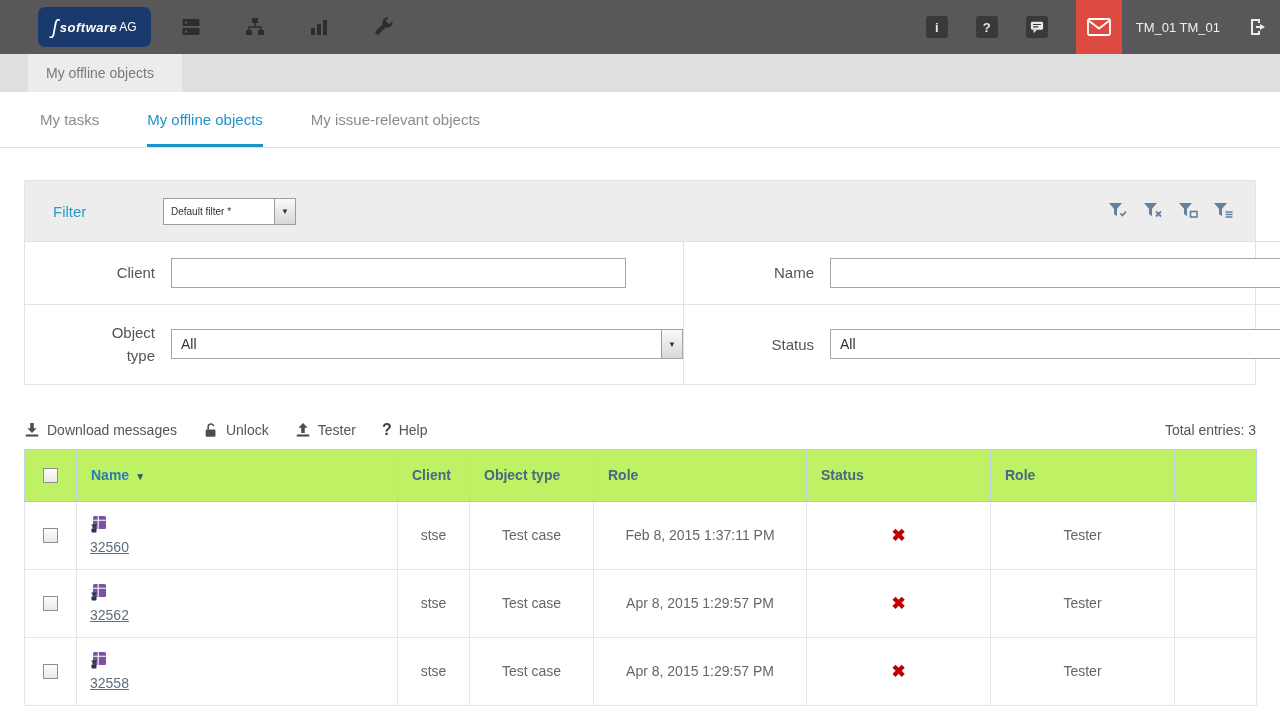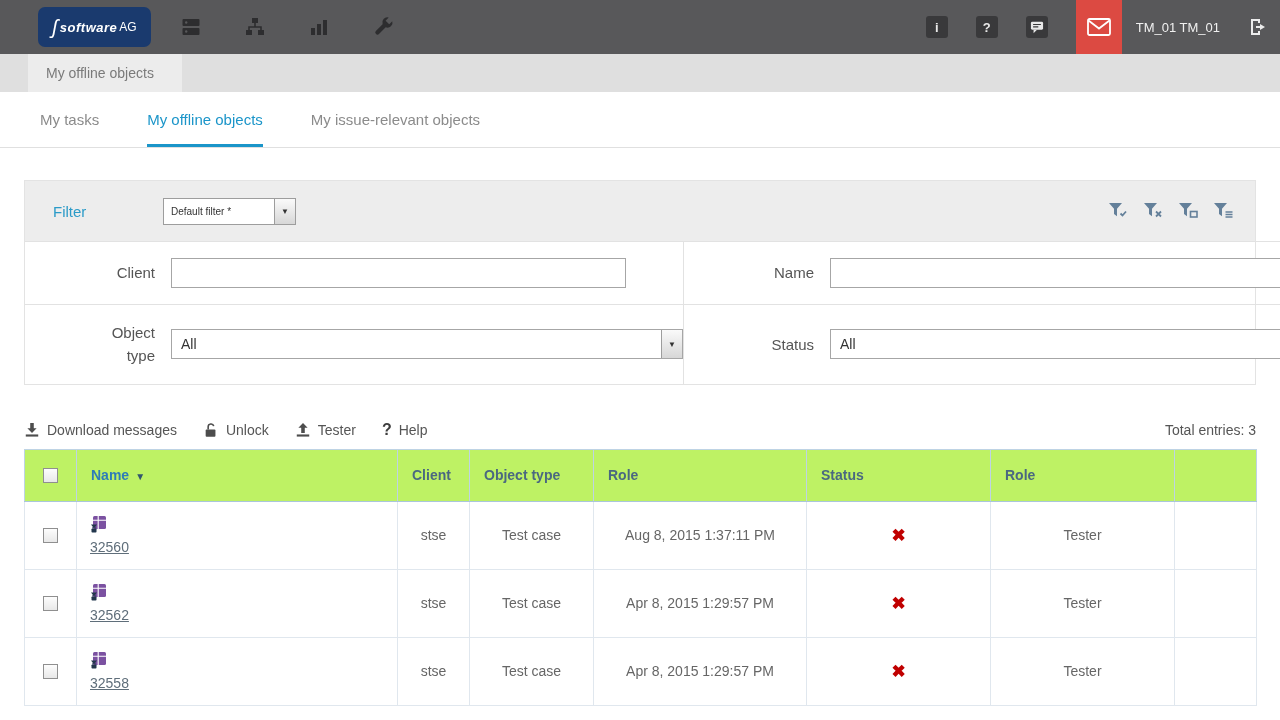--- a/index.html
+++ b/index.html
@@ -286,21 +286,21 @@
                 <path d="M3 5.3h13M8.2 1v13" stroke="#fff" stroke-width="1.1"></path>
                 <path d="M1 9.5h6l-3 3.8z" fill="#23374d"></path>
                 <rect x="1.5" y="13.5" width="5" height="4" rx="0.8" fill="#23374d"></rect>
                 <path d="M2.8 13.5v-1a1.2 1.2 0 0 1 2.4 0v1" fill="none" stroke="#23374d" stroke-width="1"></path>
               </svg>
             <a class="obj-link">32560</a>
           </span>
         </td>
         <td>stse</td>
         <td>Test case</td>
-        <td>Aug 8, 2015 1:37:11 PM</td>
+        <td>Feb 8, 2015 1:37:11 PM</td>
         <td><span class="status-x">✖</span></td>
         <td>Tester</td>
         <td></td>
       </tr>
       <tr>
         <td><span class="cb"></span></td>
         <td class="c-name">
           <span class="name-wrap">
             <svg width="18" height="18" viewBox="0 0 18 18">
                 <rect x="3" y="1" width="13" height="13" rx="1.5" fill="#7b51a1"></rect>

